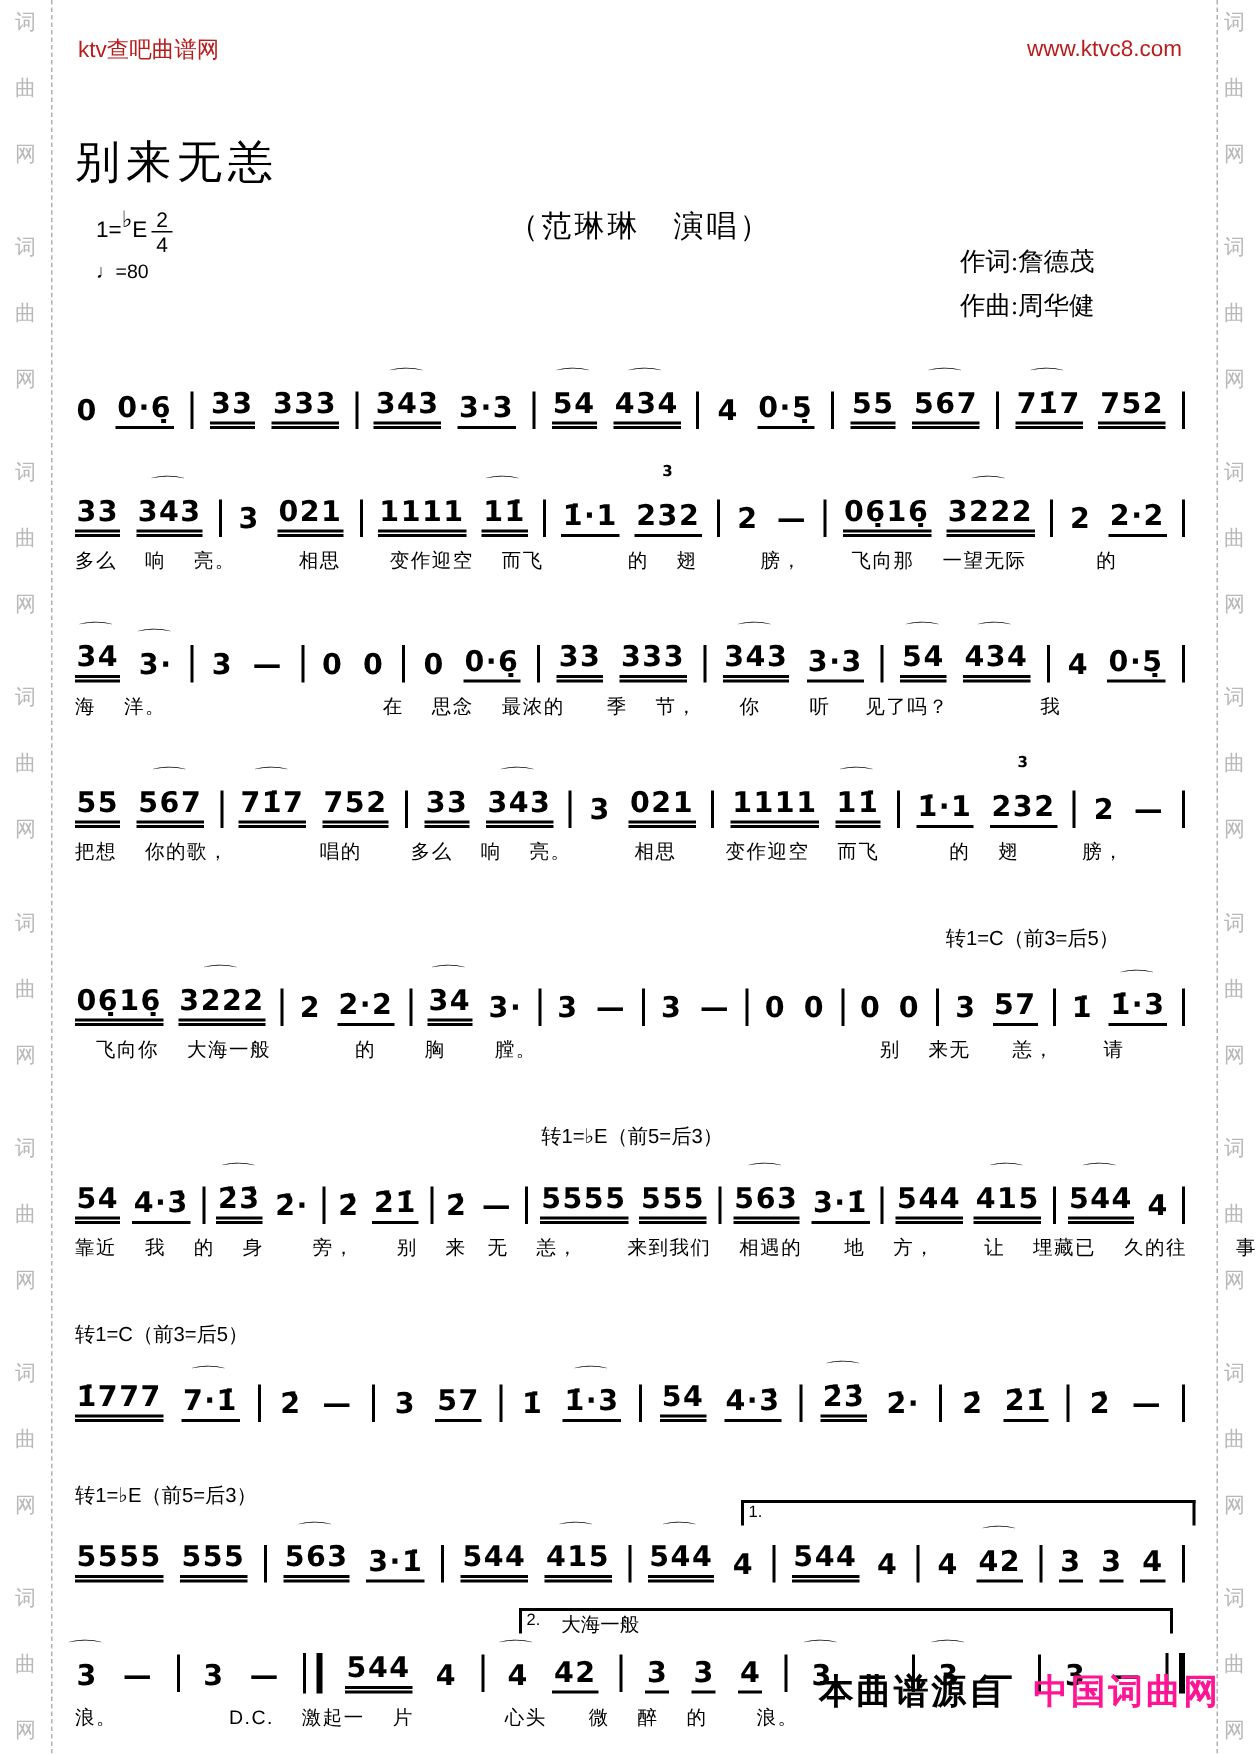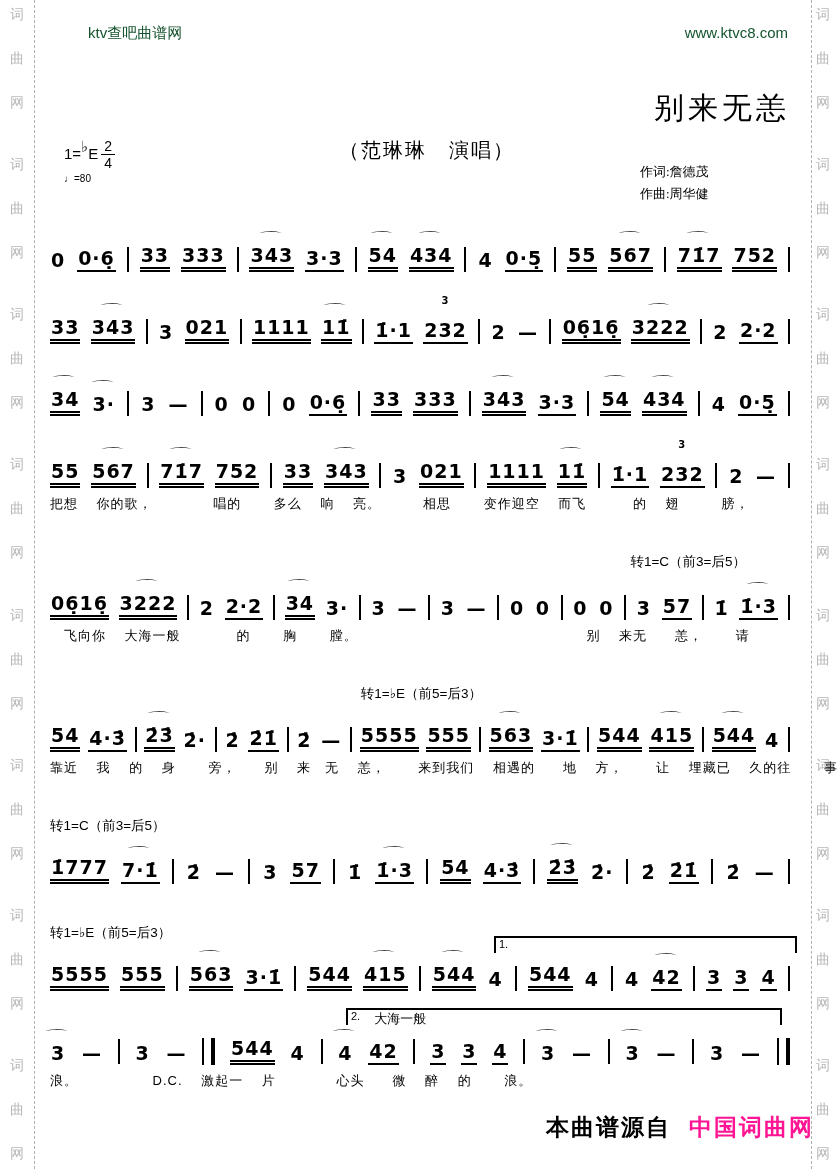--- a/index.html
+++ b/index.html
@@ -14,35 +14,35 @@
   .side-left{left:2px;}
   .side-right{right:2px;}
   .side .grp{display:flex;flex-direction:column;gap:26px;}
   .dash{position:absolute;top:0;bottom:0;width:0;border-left:1px dashed #b0b0b0;}
   .dash-left{left:34px;}
   .dash-right{right:28px;}
 
   
   .hdr{position:absolute;top:24px;left:52px;right:52px;display:flex;justify-content:space-between;
        font-size:15px;color:#00b400;}
-  .hdr a{color:#14532d;text-decoration:none;cursor:pointer;margin-left:36px;}
+  .hdr a{color:#b91c1c;text-decoration:none;cursor:pointer;}
 
   
   .main{position:absolute;left:50px;right:50px;top:88px;}
-  .title{text-align:right;font-size:30px;letter-spacing:4px;font-family:"Liberation Serif","DejaVu Serif",serif;}
+  .title{text-align:left;font-size:30px;letter-spacing:4px;font-family:"Liberation Serif","DejaVu Serif",serif;}
   .metarow{display:flex;align-items:flex-start;margin-top:8px;}
   .keyblock{width:150px;font-size:15px;line-height:1.2;padding-left:14px;}
   .keyline{display:flex;align-items:center;height:34px;}
   .flat{font-size:15px;position:relative;top:-7px;}
   .frac{display:inline-flex;flex-direction:column;align-items:center;font-size:14px;line-height:1;margin-left:3px;}
   .frac .tp{border-bottom:1px solid #000;padding:0 3px 1px;}
   .frac .bt{padding-top:1px;}
-  .tempo{font-size:10px;margin-top:2px;}
+  .tempo{font-size:13px;margin-top:2px;}
   .subtitle{flex:1;text-align:center;font-size:20px;letter-spacing:2px;font-family:Liberation Serif, serif;}
-  .credits{width:150px;font-size:13px;line-height:1.7;text-align:left;padding-top:24px;font-family:Liberation Serif, serif;}
+  .credits{width:150px;font-size:17px;line-height:1.7;text-align:left;padding-top:24px;font-family:Liberation Serif, serif;}
 
   
   .score{margin-top:18px;}
   .system{margin-bottom:23px;position:relative;}
   .ann{font-size:13.5px;height:18px;margin-top:40px;}
   .ann.right{text-align:right;padding-right:44px;}
   .ann.mid{padding-left:42%;}
   .notes{display:flex;justify-content:space-between;align-items:flex-end;position:relative;min-height:33px;padding-top:14px;}
   .tok{font-weight:bold;font-size:19px;letter-spacing:1px;line-height:1.15;position:relative;padding:0 1px;
        font-family:"DejaVu Sans","Liberation Sans",sans-serif;}
@@ -221,20 +221,21 @@
           <span class="tok u0">2</span>
           <span class="tok u0">—</span>
           <span class="bar"></span>
           <span class="tok u2">06̣16̣</span>
           <span class="tok u2">3222<i class="arc">⌒</i></span>
           <span class="bar"></span>
           <span class="tok u0">2</span>
           <span class="tok u1">2·2</span>
           <span class="bar"></span>
         </div>
+        <div class="lyrics">多么　 响　 亮。　　　相思　　 变作迎空　 而飞　　　　的　 翅　　　膀，　　 飞向那　 一望无际　　　 的</div>
       </div>
       <div class="system">
         <div class="notes">
           <span class="tok u2">34<i class="arc">⌒</i></span>
           <span class="tok u0">3·<i class="arc">⌒</i></span>
           <span class="bar"></span>
           <span class="tok u0">3</span>
           <span class="tok u0">—</span>
           <span class="bar"></span>
           <span class="tok u0">0</span>
@@ -249,20 +250,21 @@
           <span class="tok u2">343<i class="arc">⌒</i></span>
           <span class="tok u1">3·3</span>
           <span class="bar"></span>
           <span class="tok u2">54<i class="arc">⌒</i></span>
           <span class="tok u2">434<i class="arc">⌒</i></span>
           <span class="bar"></span>
           <span class="tok u0">4</span>
           <span class="tok u1">0·5̣</span>
           <span class="bar"></span>
         </div>
+        <div class="lyrics">海　 洋。　　　　　　　　　　 在　 思念　 最浓的　　季　 节，　　你　　 听　  见了吗？　　　　 我</div>
       </div>
       <div class="system">
         <div class="notes">
           <span class="tok u2">55</span>
           <span class="tok u2">567<i class="arc">⌒</i></span>
           <span class="bar"></span>
           <span class="tok u2">71̇7<i class="arc">⌒</i></span>
           <span class="tok u2">752</span>
           <span class="bar"></span>
           <span class="tok u2">33</span>

